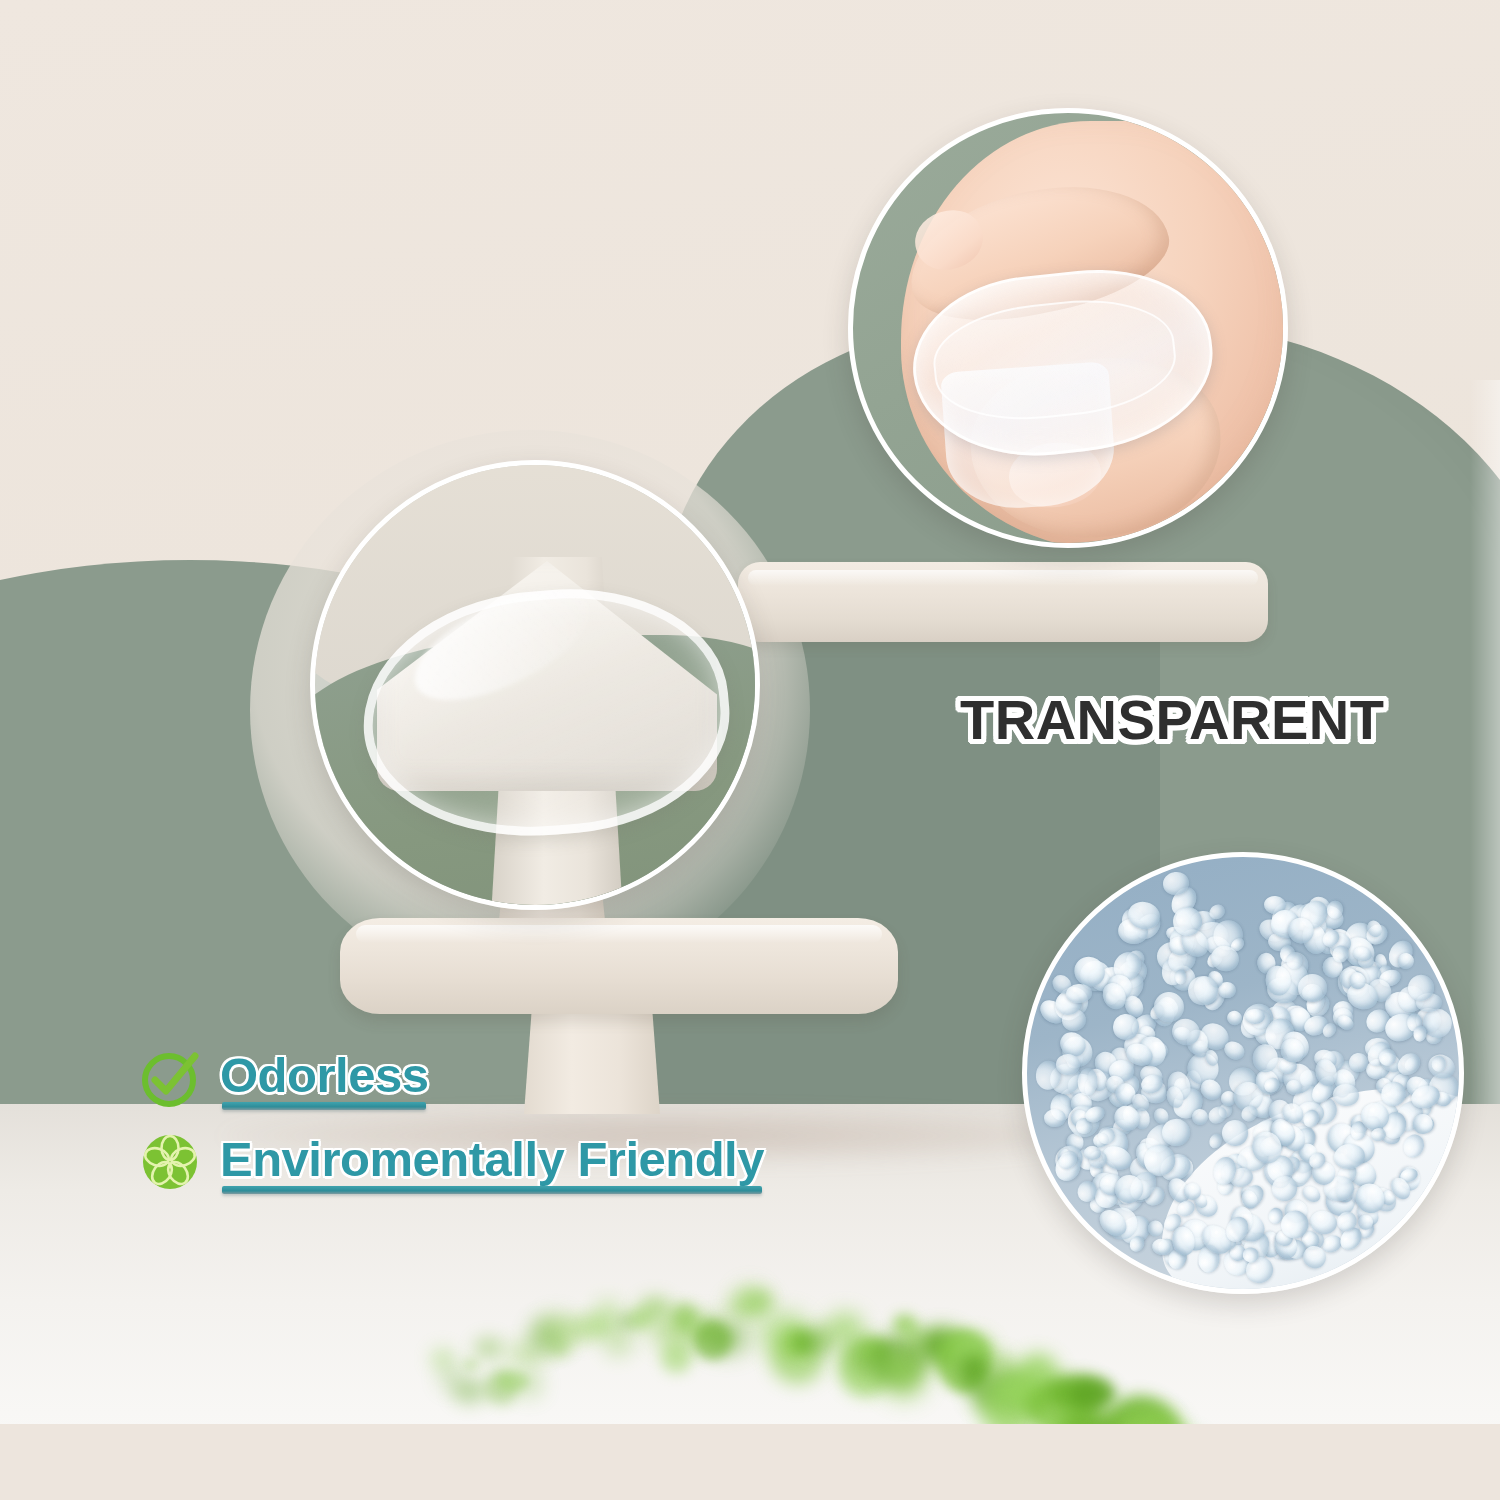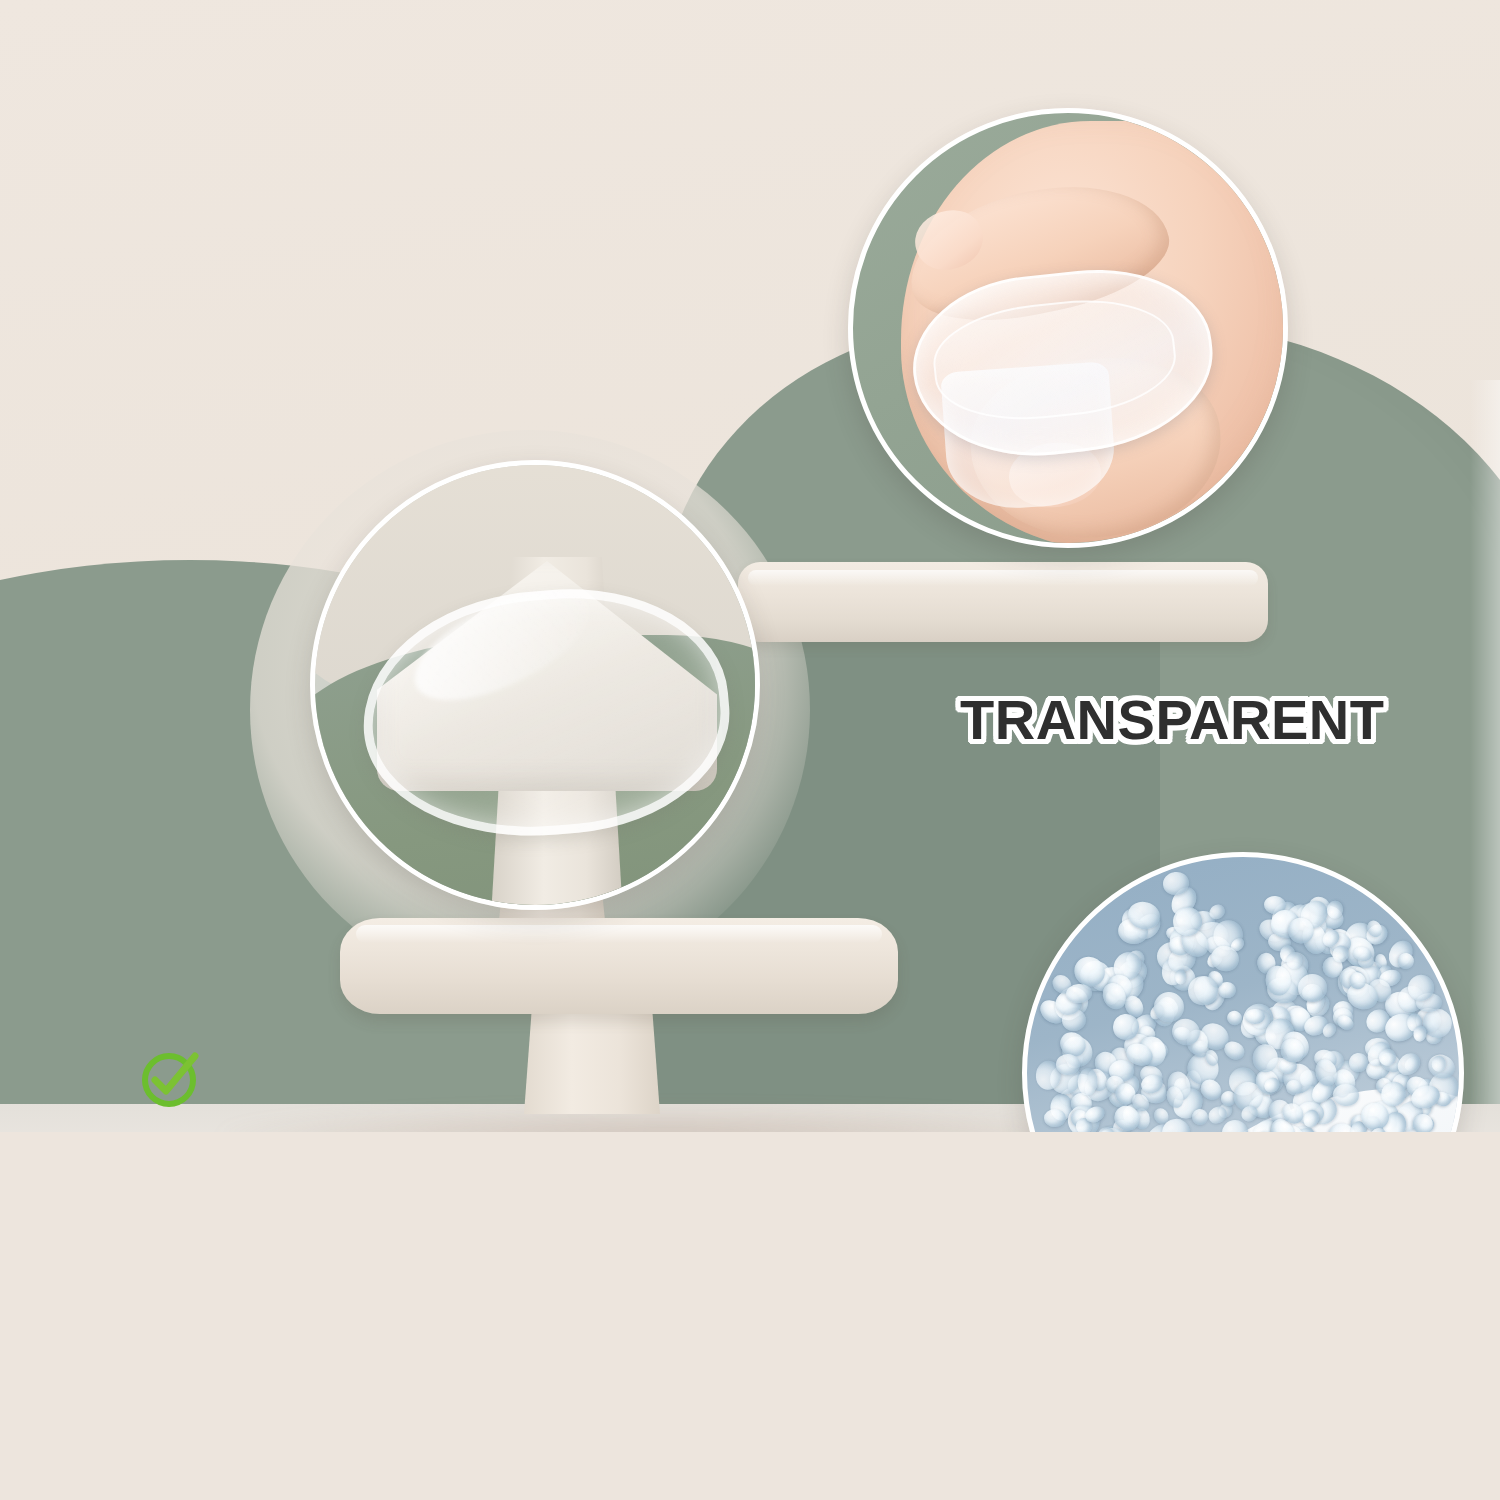--- a/index.html
+++ b/index.html
@@ -8,21 +8,21 @@
     width: 1500px;
     height: 1500px;
     overflow: hidden;
     font-family: "Liberation Sans", sans-serif;
     background: #ede5dd;
   }
 
   #stage {
     position: relative;
     width: 1500px;
-    height: 1132px;
+    height: 1424px;
     overflow: hidden;
     background: #ede5dd;
   }
 
   
 
   .bg-cream {
     position: absolute;
     inset: 0;
     background: linear-gradient(170deg, #efe7df 0%, #ece4db 55%, #e8e0d8 100%);
@@ -871,38 +871,40 @@
 
 
     <div class="feature">
       <span class="feat-icon">
         <svg viewBox="0 0 64 64">
           <circle cx="31" cy="34" r="24" fill="none" stroke="#6CBE2E" stroke-width="6"></circle>
           <path d="M17 34 L28 45 L57 10" fill="none" stroke="#7CC233" stroke-width="7" stroke-linecap="round" stroke-linejoin="round"></path>
         </svg>
       </span>
       <span class="feat-text-wrap">
+        <span class="feat-label">Odorless</span>
         <span class="feat-underline"></span>
       </span>
     </div>
 
     <div class="feature">
       <span class="feat-icon">
         <svg viewBox="0 0 64 64">
           <circle cx="32" cy="32" r="27" fill="#7CC233"></circle>
           <g fill="none" stroke="#E4F3AE" stroke-width="2.6">
             <ellipse cx="32" cy="18" rx="8.5" ry="12"></ellipse>
             <ellipse cx="45" cy="27" rx="8.5" ry="12" transform="rotate(72 45 27)"></ellipse>
             <ellipse cx="40" cy="43" rx="8.5" ry="12" transform="rotate(144 40 43)"></ellipse>
             <ellipse cx="24" cy="43" rx="8.5" ry="12" transform="rotate(216 24 43)"></ellipse>
             <ellipse cx="19" cy="27" rx="8.5" ry="12" transform="rotate(288 19 27)"></ellipse>
           </g>
         </svg>
       </span>
       <span class="feat-text-wrap">
+        <span class="feat-label">Enviromentally Friendly</span>
         <span class="feat-underline"></span>
       </span>
     </div>
 
   </div>
 
   <div class="foliage" id="foliage">
       <div class="leaf" style="left: 0px; top: 97.4841px; width: 24.6033px; height: 22.781px; background: rgb(151, 212, 94); opacity: 0.35; filter: blur(8.5px);"></div>
       <div class="leaf" style="left: 11.0145px; top: 115.838px; width: 19.7276px; height: 22.5661px; background: rgb(95, 165, 36); opacity: 0.36; filter: blur(10.5px);"></div>
       <div class="leaf" style="left: 22.029px; top: 128.079px; width: 34.6005px; height: 26.2518px; background: rgb(95, 165, 36); opacity: 0.37; filter: blur(8.7px);"></div>

